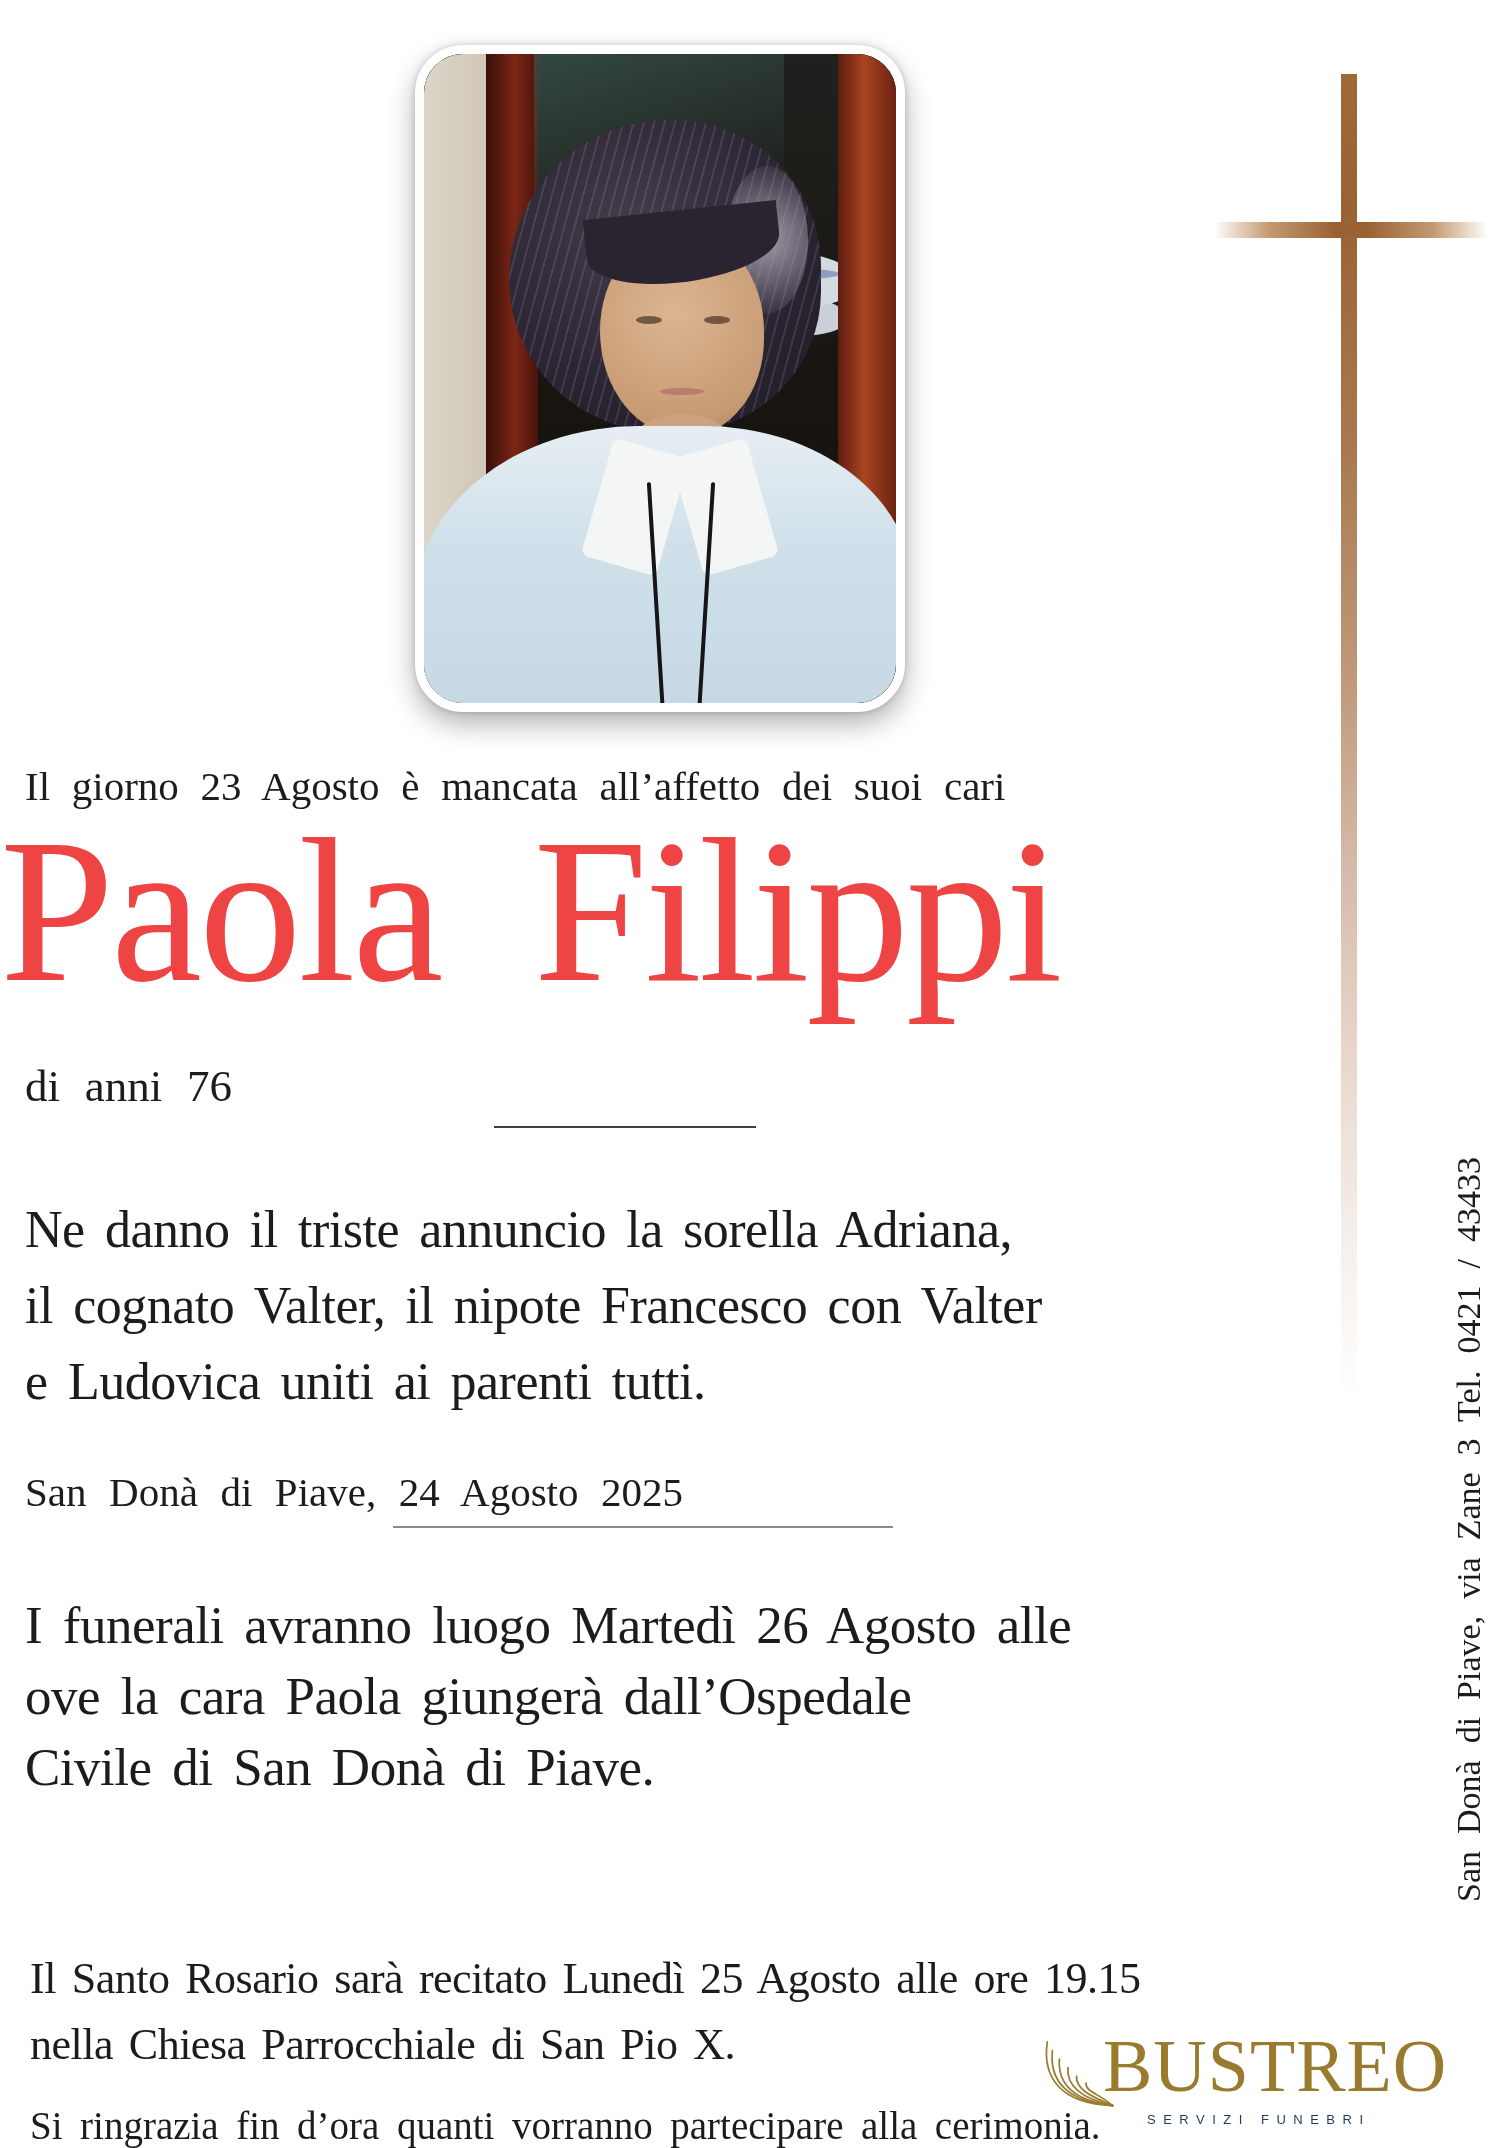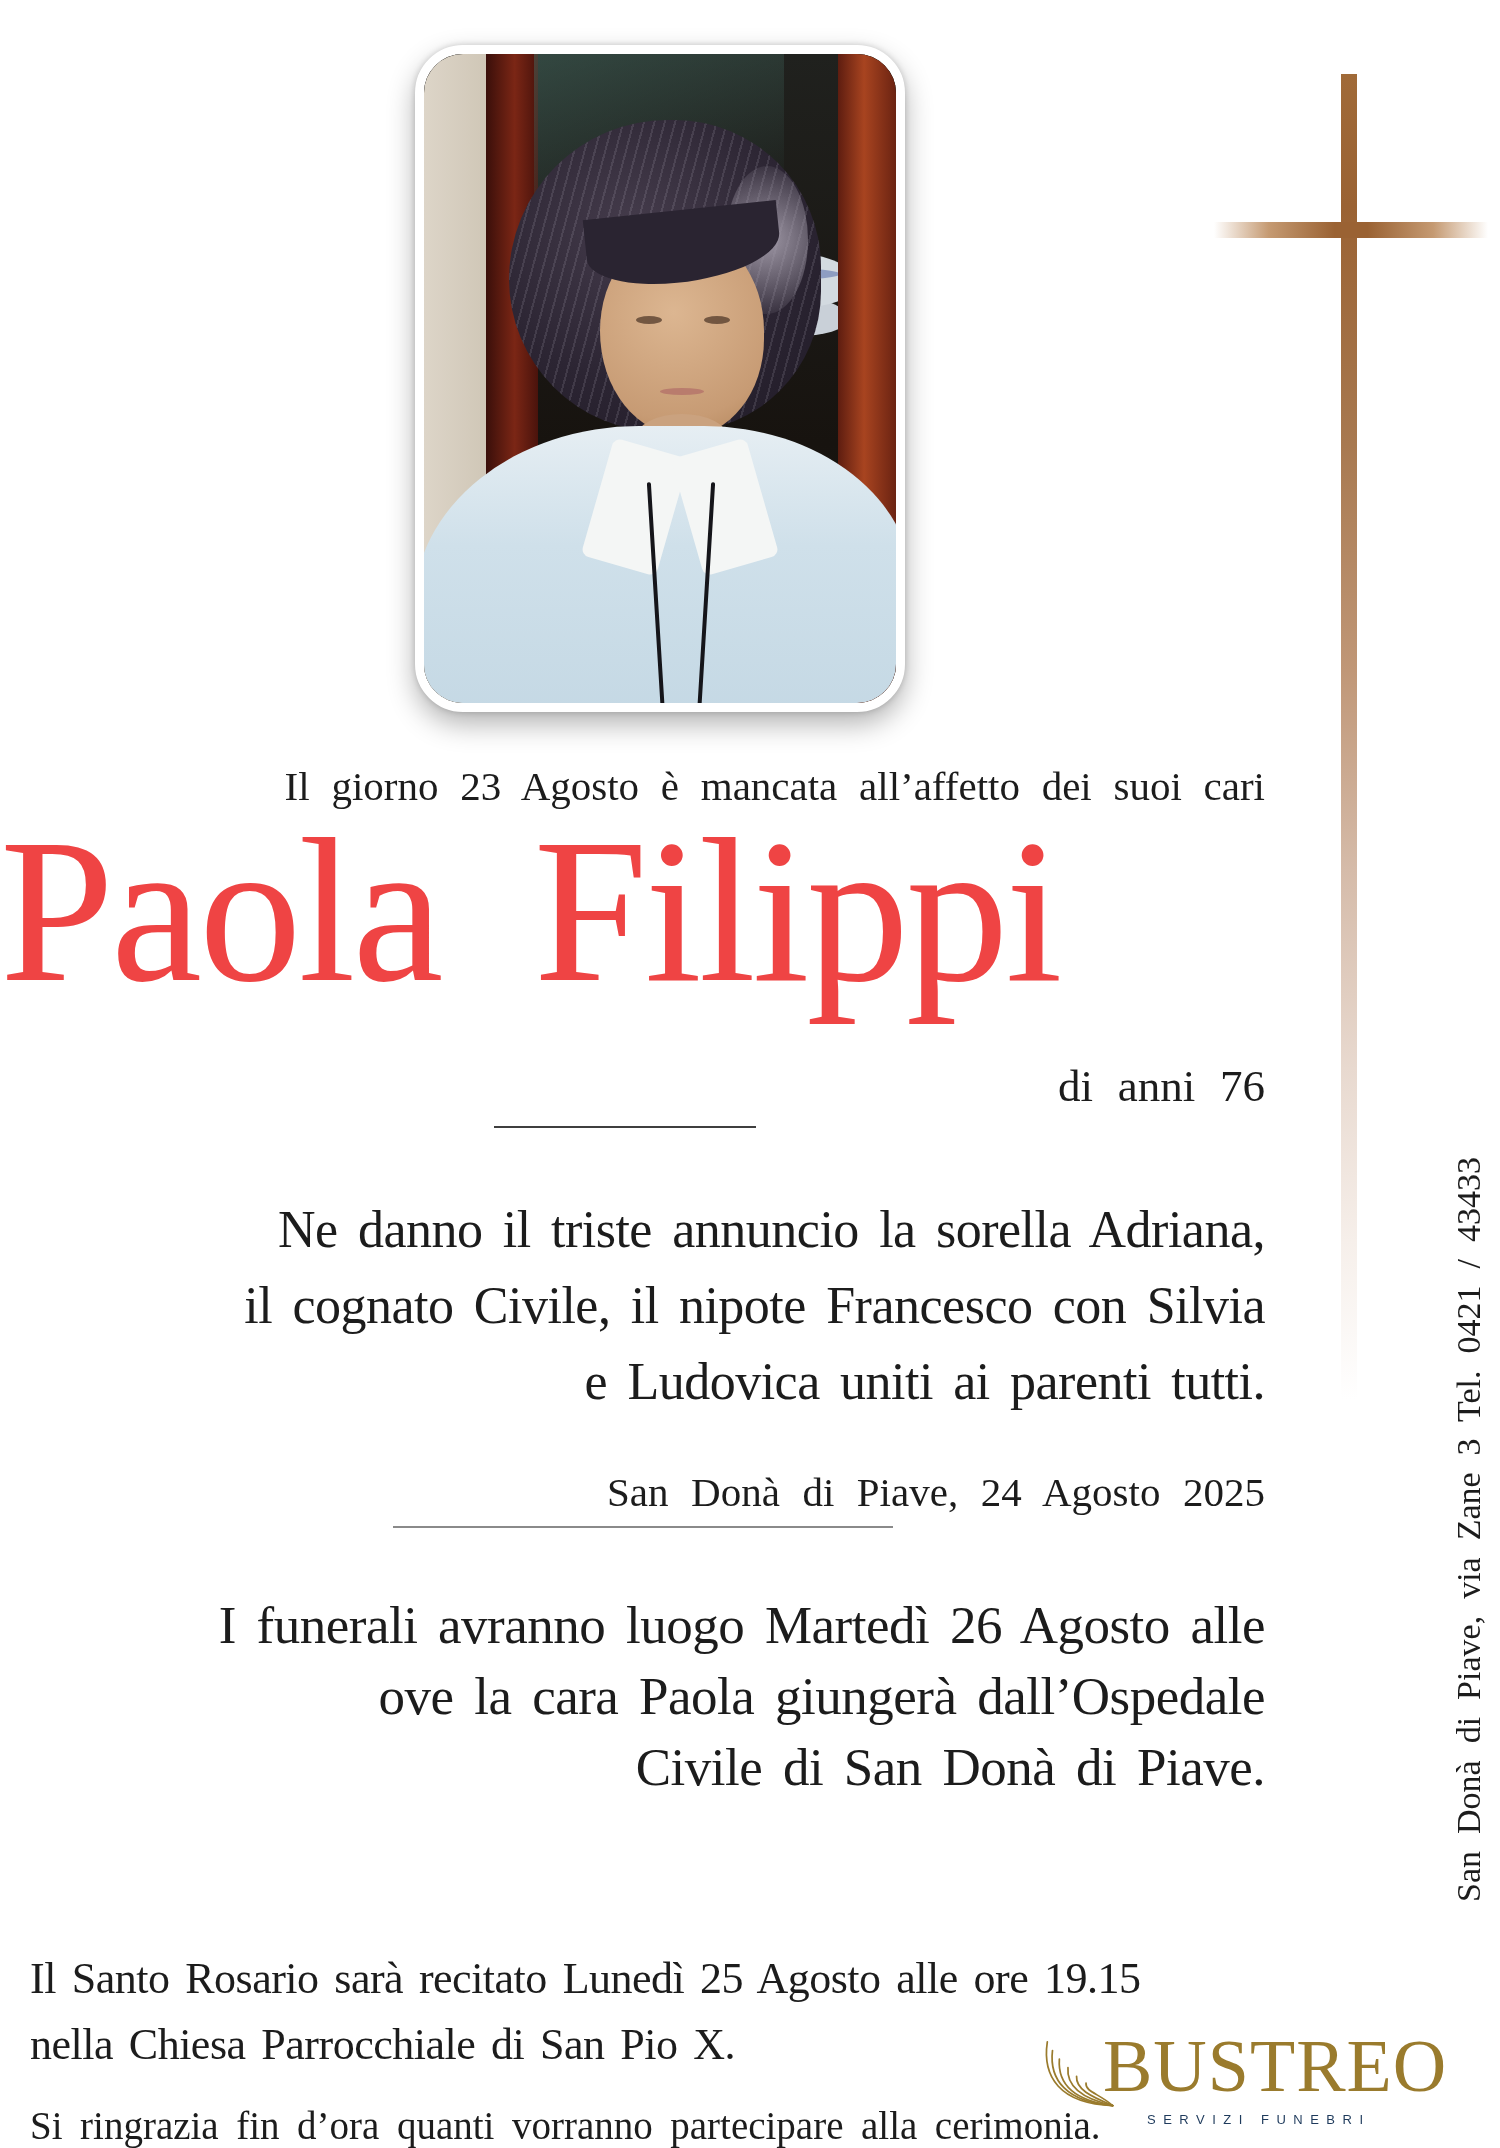--- a/index.html
+++ b/index.html
@@ -80,21 +80,21 @@
     background:linear-gradient(180deg,#e6eef3,#cfe0ea 40%,#c4d8e4);
     border-radius:45% 42% 0 0 / 60% 55% 0 0; }
   .ph-collar { width:78px; height:122px; background:#f4f6f5; border-radius:8px; }
   .c-l { left:172px; top:392px; transform:rotate(16deg); }
   .c-r { left:262px; top:392px; transform:rotate(-16deg); }
   .ph-cord { width:4px; height:235px; background:#15151a; border-radius:2px; }
   .cd-l { left:230px; top:428px; transform:rotate(-3.5deg); }
   .cd-r { left:280px; top:428px; transform:rotate(3.5deg); }
 
   
-  .col { left:25px; width:1240px; text-align:right; }
+  .col { left:25px; width:1240px; text-align:left; }
   .intro { top:762px; font-size:41px; word-spacing:.28em; }
   .name  { top:806px; left:0; width:1290px; font-size:205px; line-height:210px;
            letter-spacing:-3px; word-spacing:45px; color:#ef4444; }
   .age   { top:1060px; font-size:45px; word-spacing:.3em; }
   .age-underline  { left:494px; top:1126px; width:262px; height:2px; background:#3f3f3f; }
   .family  { top:1192px; font-size:52px; line-height:76px; word-spacing:.15em; letter-spacing:-.5px; }
   .placedate { top:1468px; font-size:41px; word-spacing:.3em; }
   .date-underline { left:393px; top:1526px; width:500px; height:2px; background:#8a8a8a; }
   .funeral { top:1590px; font-size:53px; line-height:71px; word-spacing:.15em; letter-spacing:-.5px; }
   .rosary  { top:1925px; left:30px; width:1240px; text-align:left;
@@ -155,21 +155,21 @@
   <div class="layer ph-cord cd-r"></div>
 </div>
 
 <div class="abs col intro">Il giorno 23 Agosto è mancata all’affetto dei suoi cari</div>
 <div class="abs name">Paola Filippi</div>
 <div class="abs col age">di anni 76</div>
 <div class="abs age-underline"></div>
 
 <div class="abs col family">
   <div>Ne danno il triste annuncio la sorella Adriana,</div>
-  <div>il cognato Civile, il nipote Francesco con Silvia</div>
+  <div>il cognato Valter, il nipote Francesco con Valter</div>
   <div>e Ludovica uniti ai parenti tutti.</div>
 </div>
 
 <div class="abs col placedate">San Donà di Piave, 24 Agosto 2025</div>
 <div class="abs date-underline"></div>
 
 <div class="abs col funeral">
   <div>I funerali avranno luogo Martedì 26 Agosto alle</div>
   <div>ove la cara Paola giungerà dall’Ospedale</div>
   <div>Civile di San Donà di Piave.</div>

